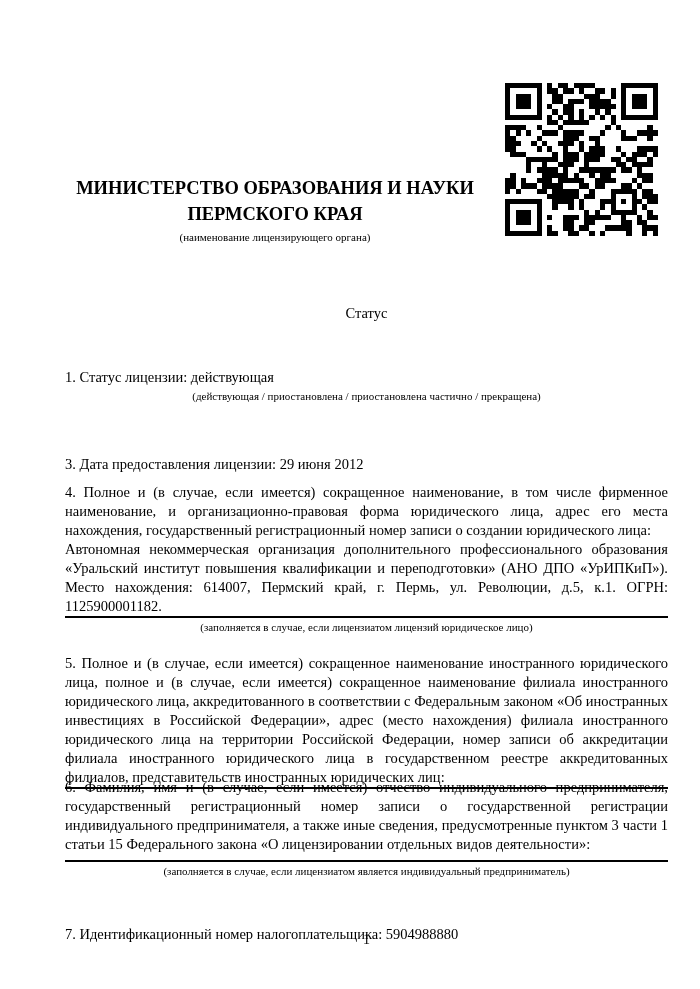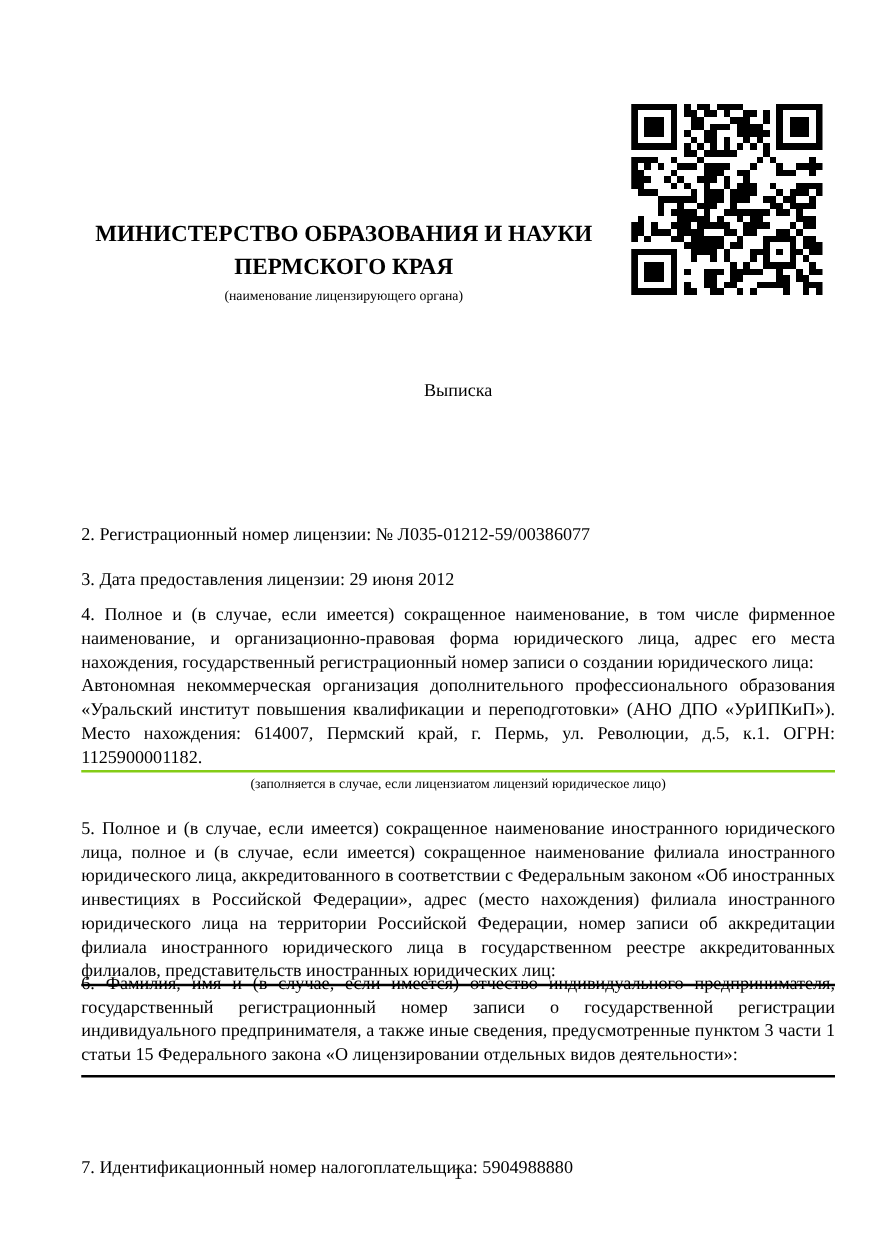--- a/index.html
+++ b/index.html
@@ -47,21 +47,21 @@
   }
   .title-block .date-line { white-space: nowrap; }
 
   .item {
     position: absolute;
     left: 65px; width: 603px;
     font-size: 14.5px;
     line-height: 19px;
   }
   .just { text-align: justify; }
-  .rule-after { border-bottom: 2px solid #84cc16; }
+  .rule-after { border-bottom: 2px solid #000000; }
   .blank-rule { height: 0; border-bottom: 2px solid #000; }
   .gap6 { margin-top: 6px; }
   .caption {
     font-size: 11px;
     line-height: 13px;
     text-align: center;
     margin-top: 3px;
   }
 
   .top-368 { top: 368px; }
@@ -91,46 +91,48 @@
     <div class="org-caption">(наименование лицензирующего органа)</div>
   </div>
 
   <div class="qr-box">
     <svg id="qr-svg" viewBox="0 0 29 29" shape-rendering="crispEdges" xmlns="http://www.w3.org/2000/svg">
         <path d="M0 0h1v1h-1zM1 0h1v1h-1zM2 0h1v1h-1zM3 0h1v1h-1zM4 0h1v1h-1zM5 0h1v1h-1zM6 0h1v1h-1zM8 0h1v1h-1zM10 0h1v1h-1zM11 0h1v1h-1zM13 0h1v1h-1zM14 0h1v1h-1zM15 0h1v1h-1zM16 0h1v1h-1zM22 0h1v1h-1zM23 0h1v1h-1zM24 0h1v1h-1zM25 0h1v1h-1zM26 0h1v1h-1zM27 0h1v1h-1zM28 0h1v1h-1zM0 1h1v1h-1zM6 1h1v1h-1zM8 1h1v1h-1zM9 1h1v1h-1zM11 1h1v1h-1zM12 1h1v1h-1zM14 1h1v1h-1zM17 1h1v1h-1zM18 1h1v1h-1zM20 1h1v1h-1zM22 1h1v1h-1zM28 1h1v1h-1zM0 2h1v1h-1zM2 2h1v1h-1zM3 2h1v1h-1zM4 2h1v1h-1zM6 2h1v1h-1zM9 2h1v1h-1zM10 2h1v1h-1zM15 2h1v1h-1zM16 2h1v1h-1zM17 2h1v1h-1zM20 2h1v1h-1zM22 2h1v1h-1zM24 2h1v1h-1zM25 2h1v1h-1zM26 2h1v1h-1zM28 2h1v1h-1zM0 3h1v1h-1zM2 3h1v1h-1zM3 3h1v1h-1zM4 3h1v1h-1zM6 3h1v1h-1zM9 3h1v1h-1zM10 3h1v1h-1zM12 3h1v1h-1zM13 3h1v1h-1zM14 3h1v1h-1zM16 3h1v1h-1zM17 3h1v1h-1zM18 3h1v1h-1zM19 3h1v1h-1zM22 3h1v1h-1zM24 3h1v1h-1zM25 3h1v1h-1zM26 3h1v1h-1zM28 3h1v1h-1zM0 4h1v1h-1zM2 4h1v1h-1zM3 4h1v1h-1zM4 4h1v1h-1zM6 4h1v1h-1zM8 4h1v1h-1zM11 4h1v1h-1zM12 4h1v1h-1zM16 4h1v1h-1zM17 4h1v1h-1zM18 4h1v1h-1zM19 4h1v1h-1zM20 4h1v1h-1zM22 4h1v1h-1zM24 4h1v1h-1zM25 4h1v1h-1zM26 4h1v1h-1zM28 4h1v1h-1zM0 5h1v1h-1zM6 5h1v1h-1zM9 5h1v1h-1zM11 5h1v1h-1zM12 5h1v1h-1zM14 5h1v1h-1zM17 5h1v1h-1zM19 5h1v1h-1zM22 5h1v1h-1zM28 5h1v1h-1zM0 6h1v1h-1zM1 6h1v1h-1zM2 6h1v1h-1zM3 6h1v1h-1zM4 6h1v1h-1zM5 6h1v1h-1zM6 6h1v1h-1zM8 6h1v1h-1zM10 6h1v1h-1zM12 6h1v1h-1zM14 6h1v1h-1zM16 6h1v1h-1zM18 6h1v1h-1zM20 6h1v1h-1zM22 6h1v1h-1zM23 6h1v1h-1zM24 6h1v1h-1zM25 6h1v1h-1zM26 6h1v1h-1zM27 6h1v1h-1zM28 6h1v1h-1zM8 7h1v1h-1zM9 7h1v1h-1zM11 7h1v1h-1zM12 7h1v1h-1zM13 7h1v1h-1zM14 7h1v1h-1zM15 7h1v1h-1zM20 7h1v1h-1zM0 8h1v1h-1zM1 8h1v1h-1zM2 8h1v1h-1zM3 8h1v1h-1zM6 8h1v1h-1zM10 8h1v1h-1zM19 8h1v1h-1zM21 8h1v1h-1zM27 8h1v1h-1zM0 9h1v1h-1zM2 9h1v1h-1zM4 9h1v1h-1zM7 9h1v1h-1zM8 9h1v1h-1zM9 9h1v1h-1zM11 9h1v1h-1zM12 9h1v1h-1zM13 9h1v1h-1zM14 9h1v1h-1zM18 9h1v1h-1zM22 9h1v1h-1zM25 9h1v1h-1zM26 9h1v1h-1zM27 9h1v1h-1zM28 9h1v1h-1zM0 10h1v1h-1zM1 10h1v1h-1zM6 10h1v1h-1zM11 10h1v1h-1zM12 10h1v1h-1zM13 10h1v1h-1zM16 10h1v1h-1zM17 10h1v1h-1zM22 10h1v1h-1zM23 10h1v1h-1zM24 10h1v1h-1zM27 10h1v1h-1zM0 11h1v1h-1zM1 11h1v1h-1zM2 11h1v1h-1zM5 11h1v1h-1zM7 11h1v1h-1zM10 11h1v1h-1zM11 11h1v1h-1zM12 11h1v1h-1zM14 11h1v1h-1zM17 11h1v1h-1zM0 12h1v1h-1zM1 12h1v1h-1zM6 12h1v1h-1zM8 12h1v1h-1zM11 12h1v1h-1zM14 12h1v1h-1zM16 12h1v1h-1zM17 12h1v1h-1zM18 12h1v1h-1zM21 12h1v1h-1zM25 12h1v1h-1zM26 12h1v1h-1zM27 12h1v1h-1zM28 12h1v1h-1zM1 13h1v1h-1zM2 13h1v1h-1zM3 13h1v1h-1zM9 13h1v1h-1zM11 13h1v1h-1zM12 13h1v1h-1zM13 13h1v1h-1zM15 13h1v1h-1zM16 13h1v1h-1zM17 13h1v1h-1zM18 13h1v1h-1zM22 13h1v1h-1zM24 13h1v1h-1zM25 13h1v1h-1zM26 13h1v1h-1zM28 13h1v1h-1zM4 14h1v1h-1zM5 14h1v1h-1zM6 14h1v1h-1zM7 14h1v1h-1zM8 14h1v1h-1zM9 14h1v1h-1zM11 14h1v1h-1zM12 14h1v1h-1zM13 14h1v1h-1zM15 14h1v1h-1zM16 14h1v1h-1zM17 14h1v1h-1zM20 14h1v1h-1zM21 14h1v1h-1zM23 14h1v1h-1zM24 14h1v1h-1zM27 14h1v1h-1zM4 15h1v1h-1zM7 15h1v1h-1zM10 15h1v1h-1zM11 15h1v1h-1zM12 15h1v1h-1zM15 15h1v1h-1zM21 15h1v1h-1zM22 15h1v1h-1zM24 15h1v1h-1zM25 15h1v1h-1zM26 15h1v1h-1zM27 15h1v1h-1zM4 16h1v1h-1zM6 16h1v1h-1zM7 16h1v1h-1zM8 16h1v1h-1zM9 16h1v1h-1zM11 16h1v1h-1zM14 16h1v1h-1zM15 16h1v1h-1zM16 16h1v1h-1zM17 16h1v1h-1zM18 16h1v1h-1zM19 16h1v1h-1zM20 16h1v1h-1zM22 16h1v1h-1zM23 16h1v1h-1zM25 16h1v1h-1zM1 17h1v1h-1zM7 17h1v1h-1zM8 17h1v1h-1zM9 17h1v1h-1zM10 17h1v1h-1zM11 17h1v1h-1zM13 17h1v1h-1zM16 17h1v1h-1zM18 17h1v1h-1zM19 17h1v1h-1zM25 17h1v1h-1zM26 17h1v1h-1zM27 17h1v1h-1zM0 18h1v1h-1zM1 18h1v1h-1zM3 18h1v1h-1zM6 18h1v1h-1zM7 18h1v1h-1zM8 18h1v1h-1zM10 18h1v1h-1zM11 18h1v1h-1zM12 18h1v1h-1zM13 18h1v1h-1zM14 18h1v1h-1zM17 18h1v1h-1zM18 18h1v1h-1zM19 18h1v1h-1zM20 18h1v1h-1zM24 18h1v1h-1zM26 18h1v1h-1zM27 18h1v1h-1zM0 19h1v1h-1zM1 19h1v1h-1zM3 19h1v1h-1zM4 19h1v1h-1zM5 19h1v1h-1zM7 19h1v1h-1zM8 19h1v1h-1zM9 19h1v1h-1zM10 19h1v1h-1zM14 19h1v1h-1zM15 19h1v1h-1zM17 19h1v1h-1zM18 19h1v1h-1zM22 19h1v1h-1zM23 19h1v1h-1zM25 19h1v1h-1zM0 20h1v1h-1zM2 20h1v1h-1zM6 20h1v1h-1zM7 20h1v1h-1zM9 20h1v1h-1zM10 20h1v1h-1zM11 20h1v1h-1zM12 20h1v1h-1zM13 20h1v1h-1zM16 20h1v1h-1zM20 20h1v1h-1zM21 20h1v1h-1zM22 20h1v1h-1zM23 20h1v1h-1zM24 20h1v1h-1zM26 20h1v1h-1zM27 20h1v1h-1zM8 21h1v1h-1zM9 21h1v1h-1zM10 21h1v1h-1zM11 21h1v1h-1zM12 21h1v1h-1zM13 21h1v1h-1zM15 21h1v1h-1zM16 21h1v1h-1zM20 21h1v1h-1zM24 21h1v1h-1zM26 21h1v1h-1zM27 21h1v1h-1zM28 21h1v1h-1zM0 22h1v1h-1zM1 22h1v1h-1zM2 22h1v1h-1zM3 22h1v1h-1zM4 22h1v1h-1zM5 22h1v1h-1zM6 22h1v1h-1zM9 22h1v1h-1zM10 22h1v1h-1zM11 22h1v1h-1zM12 22h1v1h-1zM14 22h1v1h-1zM18 22h1v1h-1zM19 22h1v1h-1zM20 22h1v1h-1zM22 22h1v1h-1zM24 22h1v1h-1zM25 22h1v1h-1zM27 22h1v1h-1zM28 22h1v1h-1zM0 23h1v1h-1zM6 23h1v1h-1zM9 23h1v1h-1zM12 23h1v1h-1zM14 23h1v1h-1zM18 23h1v1h-1zM20 23h1v1h-1zM24 23h1v1h-1zM26 23h1v1h-1zM0 24h1v1h-1zM2 24h1v1h-1zM3 24h1v1h-1zM4 24h1v1h-1zM6 24h1v1h-1zM15 24h1v1h-1zM17 24h1v1h-1zM20 24h1v1h-1zM21 24h1v1h-1zM22 24h1v1h-1zM23 24h1v1h-1zM24 24h1v1h-1zM27 24h1v1h-1zM0 25h1v1h-1zM2 25h1v1h-1zM3 25h1v1h-1zM4 25h1v1h-1zM6 25h1v1h-1zM8 25h1v1h-1zM11 25h1v1h-1zM12 25h1v1h-1zM13 25h1v1h-1zM15 25h1v1h-1zM16 25h1v1h-1zM17 25h1v1h-1zM18 25h1v1h-1zM19 25h1v1h-1zM22 25h1v1h-1zM25 25h1v1h-1zM27 25h1v1h-1zM28 25h1v1h-1zM0 26h1v1h-1zM2 26h1v1h-1zM3 26h1v1h-1zM4 26h1v1h-1zM6 26h1v1h-1zM11 26h1v1h-1zM12 26h1v1h-1zM15 26h1v1h-1zM16 26h1v1h-1zM22 26h1v1h-1zM23 26h1v1h-1zM25 26h1v1h-1zM26 26h1v1h-1zM0 27h1v1h-1zM6 27h1v1h-1zM8 27h1v1h-1zM11 27h1v1h-1zM12 27h1v1h-1zM14 27h1v1h-1zM15 27h1v1h-1zM19 27h1v1h-1zM20 27h1v1h-1zM21 27h1v1h-1zM22 27h1v1h-1zM23 27h1v1h-1zM26 27h1v1h-1zM27 27h1v1h-1zM28 27h1v1h-1zM0 28h1v1h-1zM1 28h1v1h-1zM2 28h1v1h-1zM3 28h1v1h-1zM4 28h1v1h-1zM5 28h1v1h-1zM6 28h1v1h-1zM8 28h1v1h-1zM9 28h1v1h-1zM12 28h1v1h-1zM13 28h1v1h-1zM16 28h1v1h-1zM18 28h1v1h-1zM23 28h1v1h-1zM26 28h1v1h-1zM28 28h1v1h-1z" fill="#000000"></path>
       </svg>
   </div>
 
   <div class="title-block">
-    <div>Выписка</div>
+    <div>Статус</div>
   </div>
 
+  <div class="item top-368">
+    <div>1. Статус лицензии: действующая</div>
+    <div class="caption">(действующая / приостановлена / приостановлена частично / прекращена)</div>
+  </div>
 
-  <div class="item top-419">
-    <div>2. Регистрационный номер лицензии: № Л035-01212-59/00386077</div>
-  </div>
 
   <div class="item top-455">
     <div>3. Дата предоставления лицензии: 29 июня 2012</div>
   </div>
 
   <div class="item top-483">
     <div class="just">4. Полное и (в случае, если имеется) сокращенное наименование, в том числе фирменное наименование, и организационно-правовая форма юридического лица, адрес его места нахождения, государственный регистрационный номер записи о создании юридического лица:</div>
     <div class="just rule-after">Автономная некоммерческая организация дополнительного профессионального образования «Уральский институт повышения квалификации и переподготовки» (АНО ДПО «УрИПКиП»). Место нахождения: 614007, Пермский край, г. Пермь, ул. Революции, д.5, к.1. ОГРН: 1125900001182.</div>
     <div class="caption">(заполняется в случае, если лицензиатом лицензий юридическое лицо)</div>
   </div>
 
   <div class="item top-626">
     <div class="just">5. Полное и (в случае, если имеется) сокращенное наименование иностранного юридического лица, полное и (в случае, если имеется) сокращенное наименование филиала иностранного юридического лица, аккредитованного в соответствии с Федеральным законом «Об иностранных инвестициях в Российской Федерации», адрес (место нахождения) филиала иностранного юридического лица на территории Российской Федерации, номер записи об аккредитации филиала иностранного юридического лица в государственном реестре аккредитованных филиалов, представительств иностранных юридических лиц:</div>
     <div class="blank-rule"></div>
   </div>
 
   <div class="item top-778">
     <div class="just">6. Фамилия, имя и (в случае, если имеется) отчество индивидуального предпринимателя, государственный регистрационный номер записи о государственной регистрации индивидуального предпринимателя, а также иные сведения, предусмотренные пунктом 3 части 1 статьи 15 Федерального закона «О лицензировании отдельных видов деятельности»:</div>
     <div class="blank-rule gap6"></div>
+    <div class="caption">(заполняется в случае, если лицензиатом является индивидуальный предприниматель)</div>
   </div>
 
   <div class="item top-897">
     <div>7. Идентификационный номер налогоплательщика: 5904988880</div>
   </div>
 
   <div class="page-number">1</div>
 
 </div>
 

